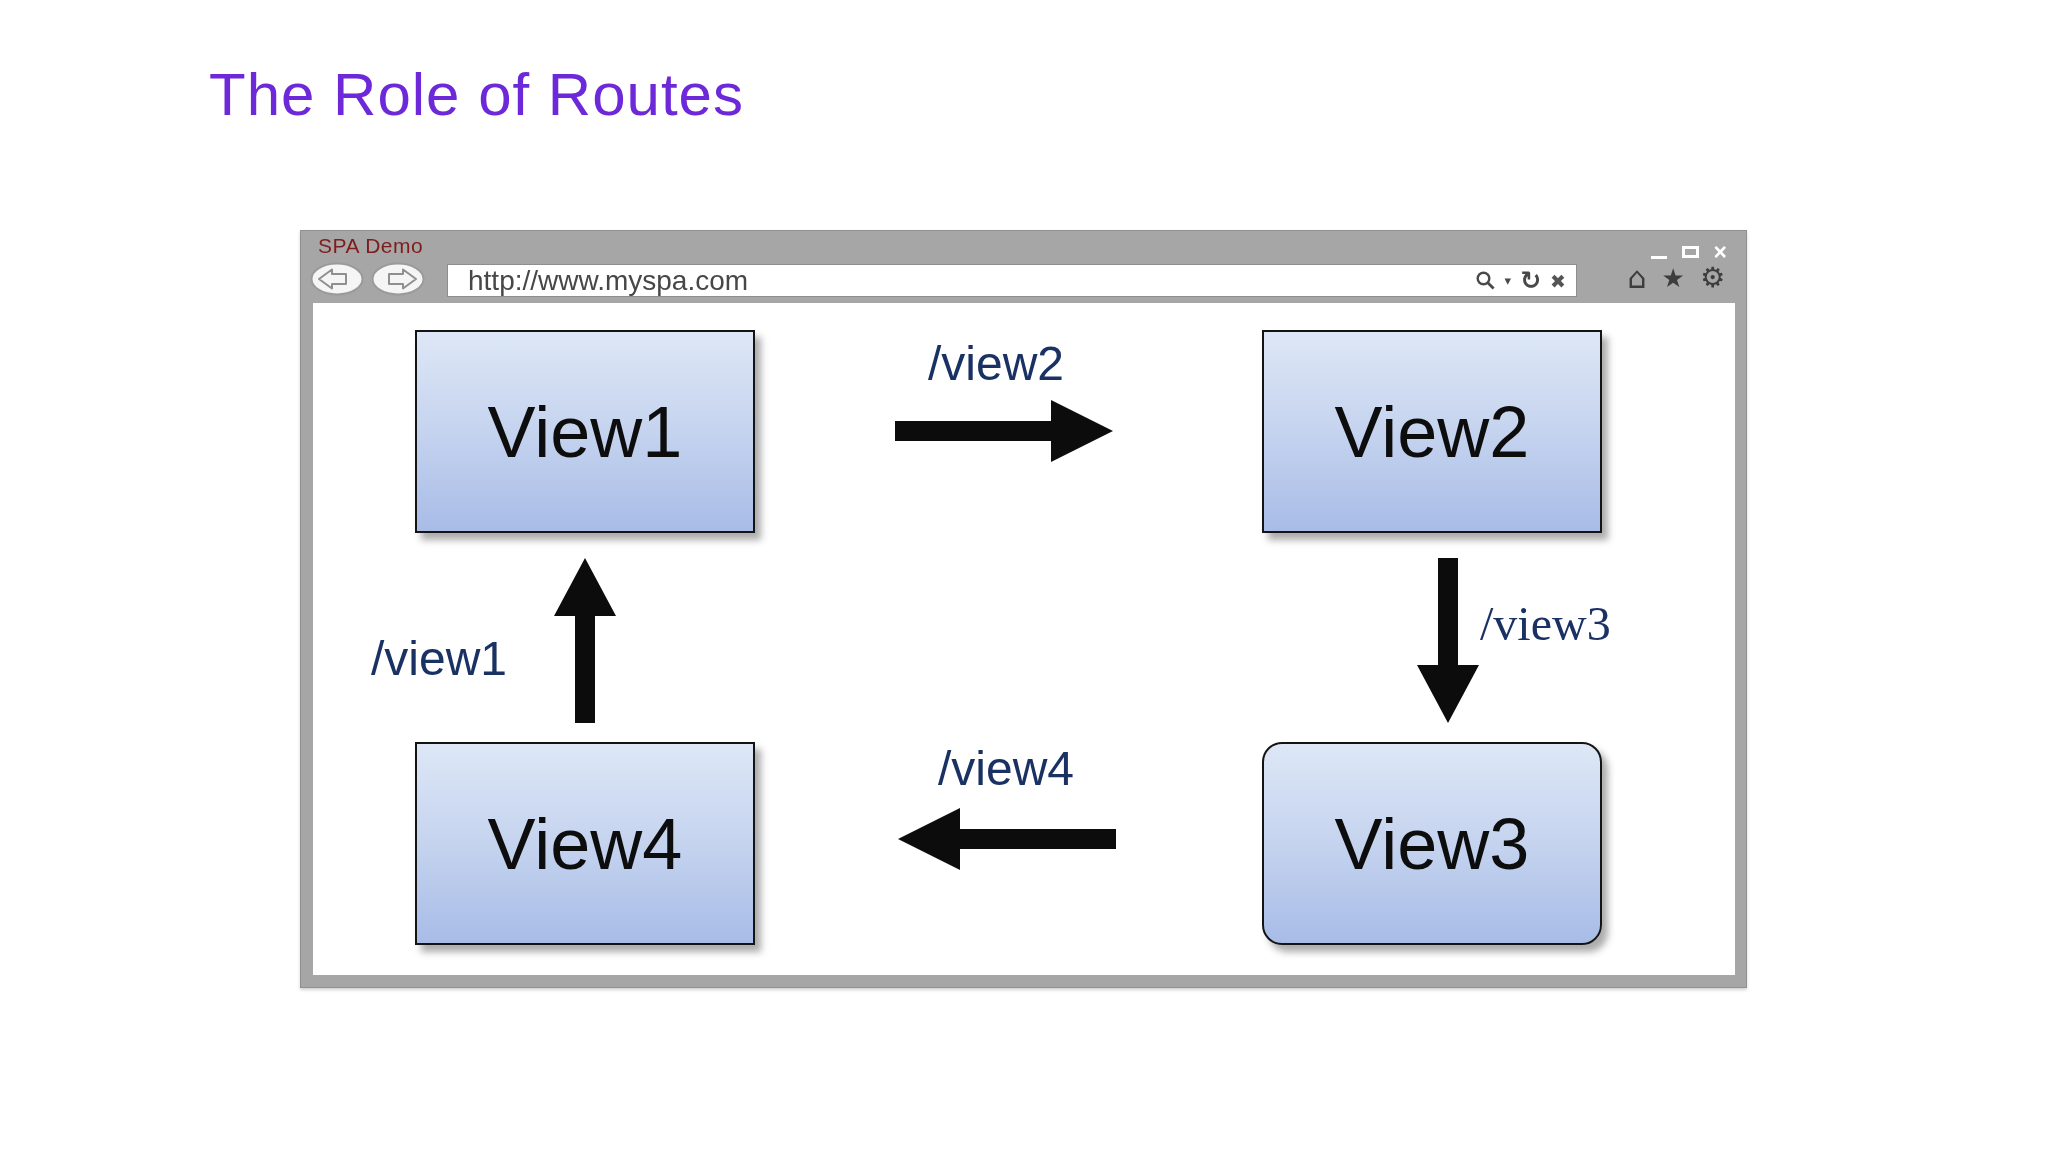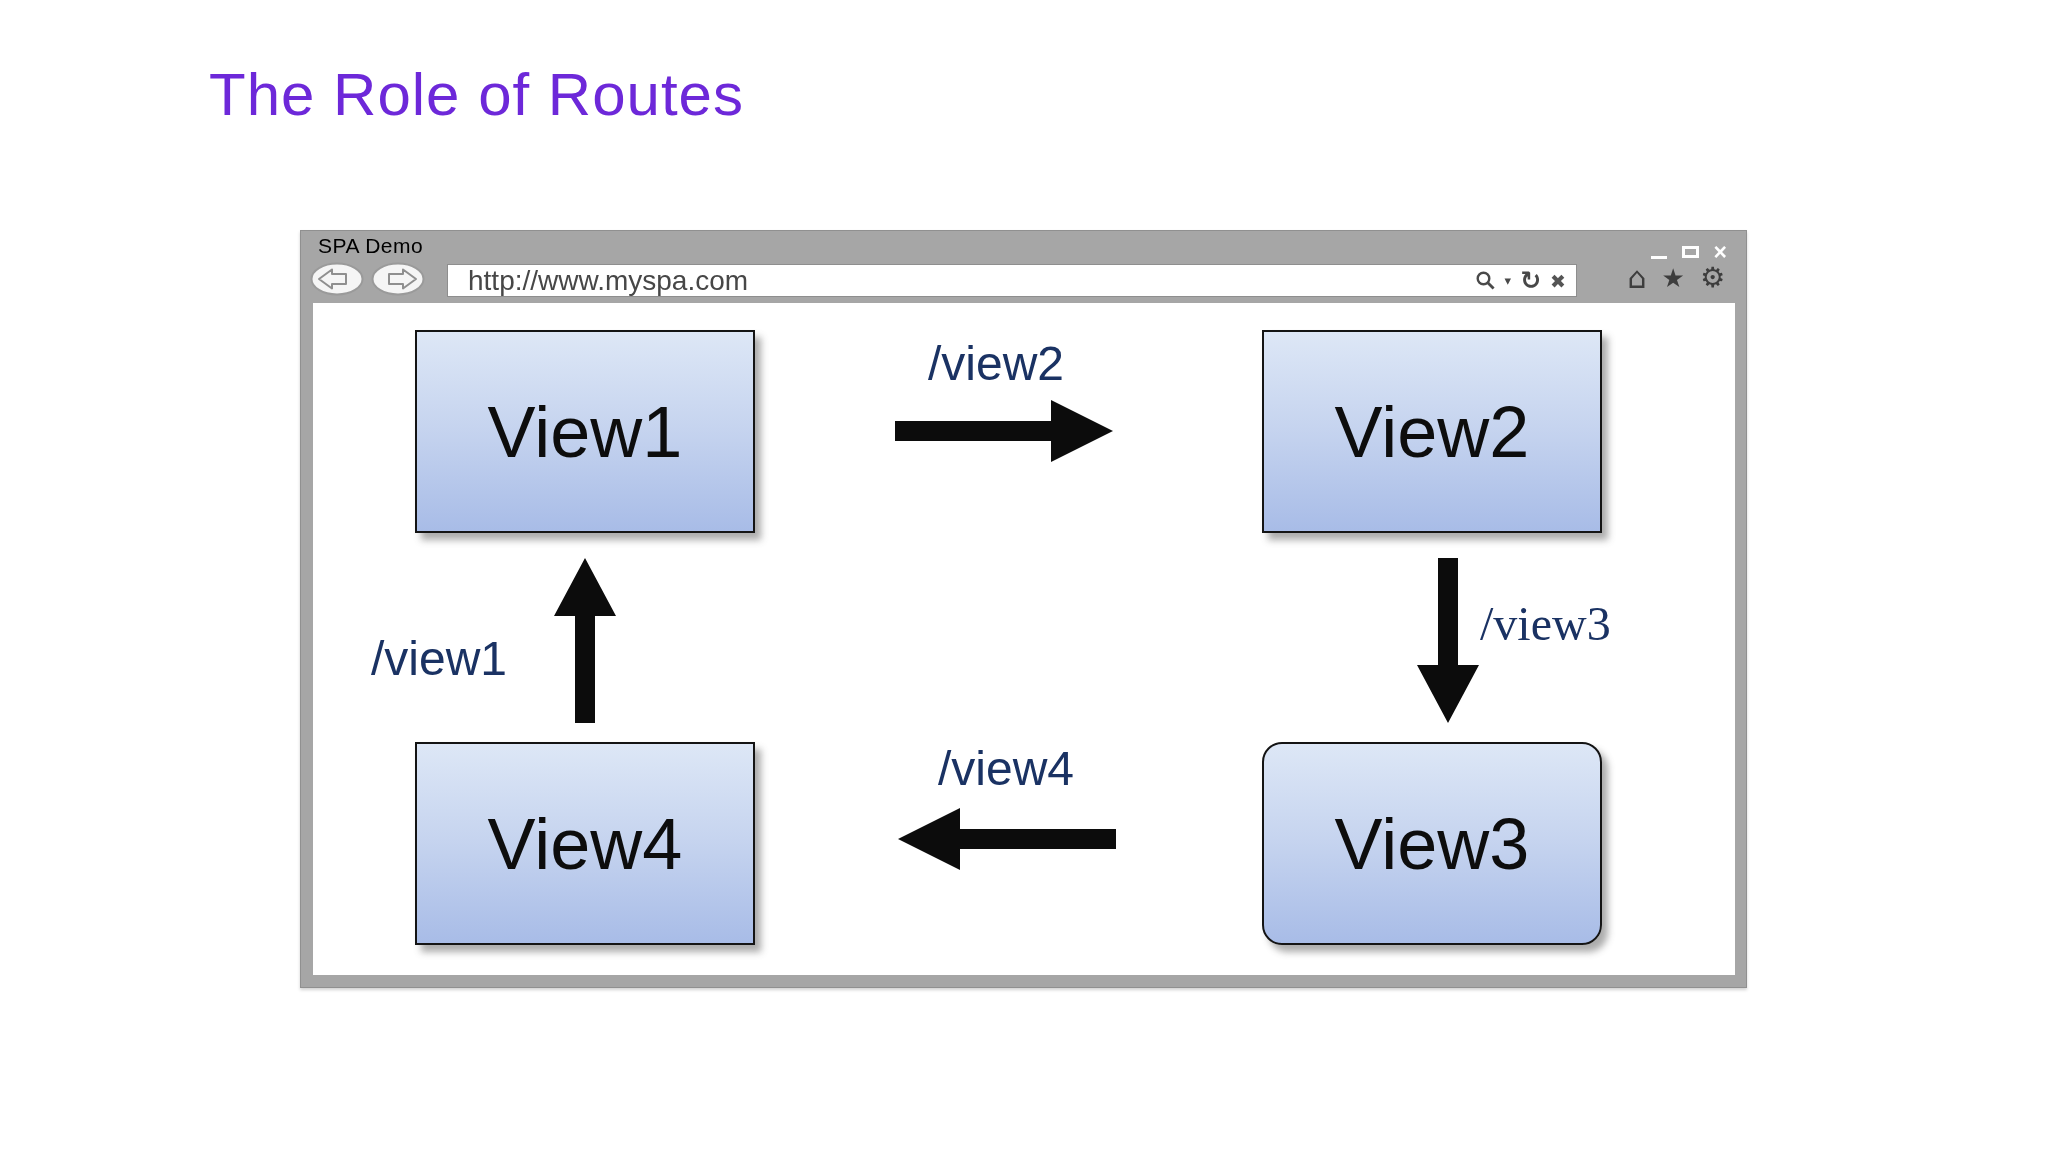--- a/index.html
+++ b/index.html
@@ -19,21 +19,21 @@
   }
 
   
   .browser-window{
     position:absolute; left:300px; top:230px; width:1447px; height:758px;
     background:var(--chrome,#a6a6a6);
     box-shadow:0 2px 3px rgba(0,0,0,0.18), inset 0 0 0 1px rgba(125,125,125,0.55);
   }
   .window-title{
     position:absolute; left:18px; top:4px;
-    font-size:21px; color:#000000; letter-spacing:0.5px;
+    font-size:21px; color:#7f1d1d; letter-spacing:0.5px;
   }
   .window-controls{
     position:absolute; right:20px; top:13px;
     display:flex; align-items:center; gap:15px; height:18px;
   }
   .min-glyph{ width:16px; height:3px; background:#ffffff; margin-top:10px; }
   .max-glyph{ width:17px; height:12px; border:3px solid #ffffff; }
   .close-glyph{ font-size:23px; font-weight:bold; color:#ffffff; line-height:18px; }
 
   .nav-buttons{

